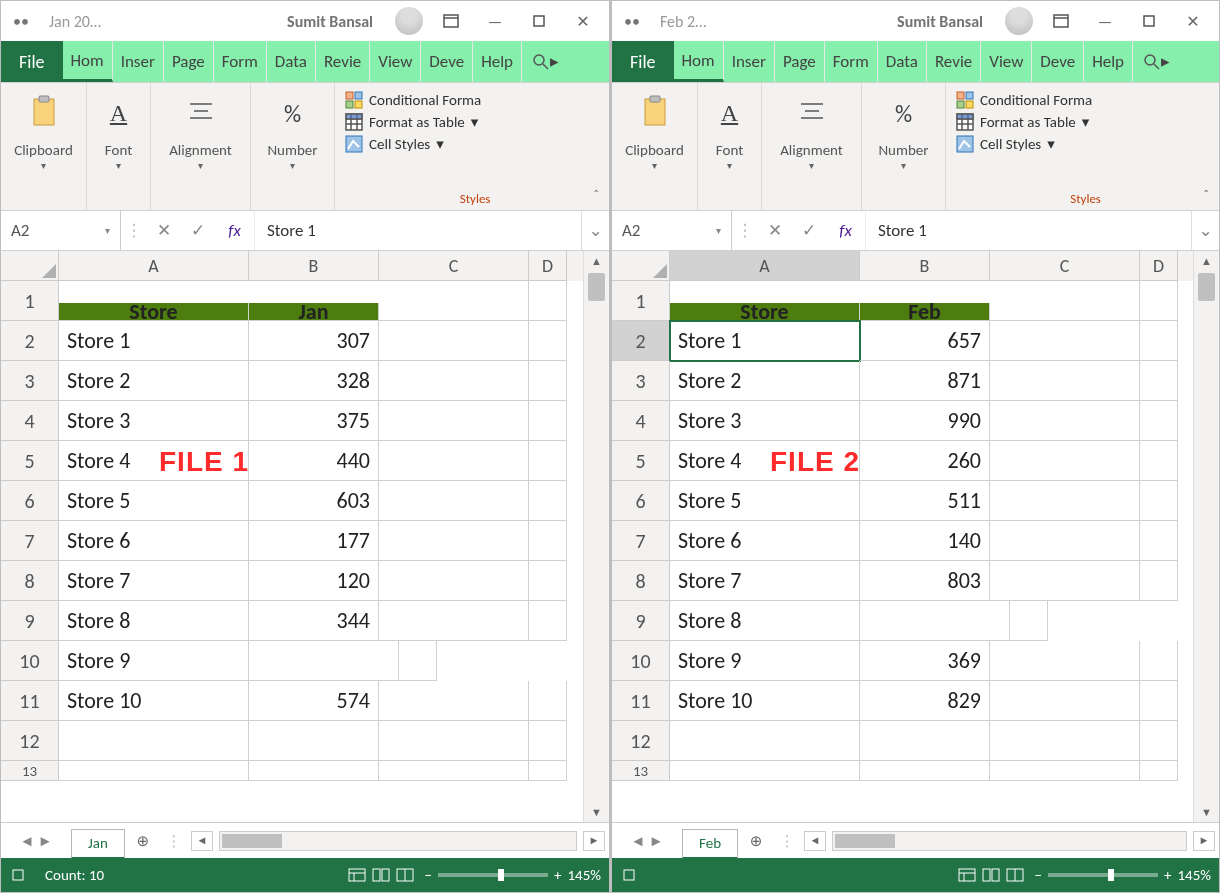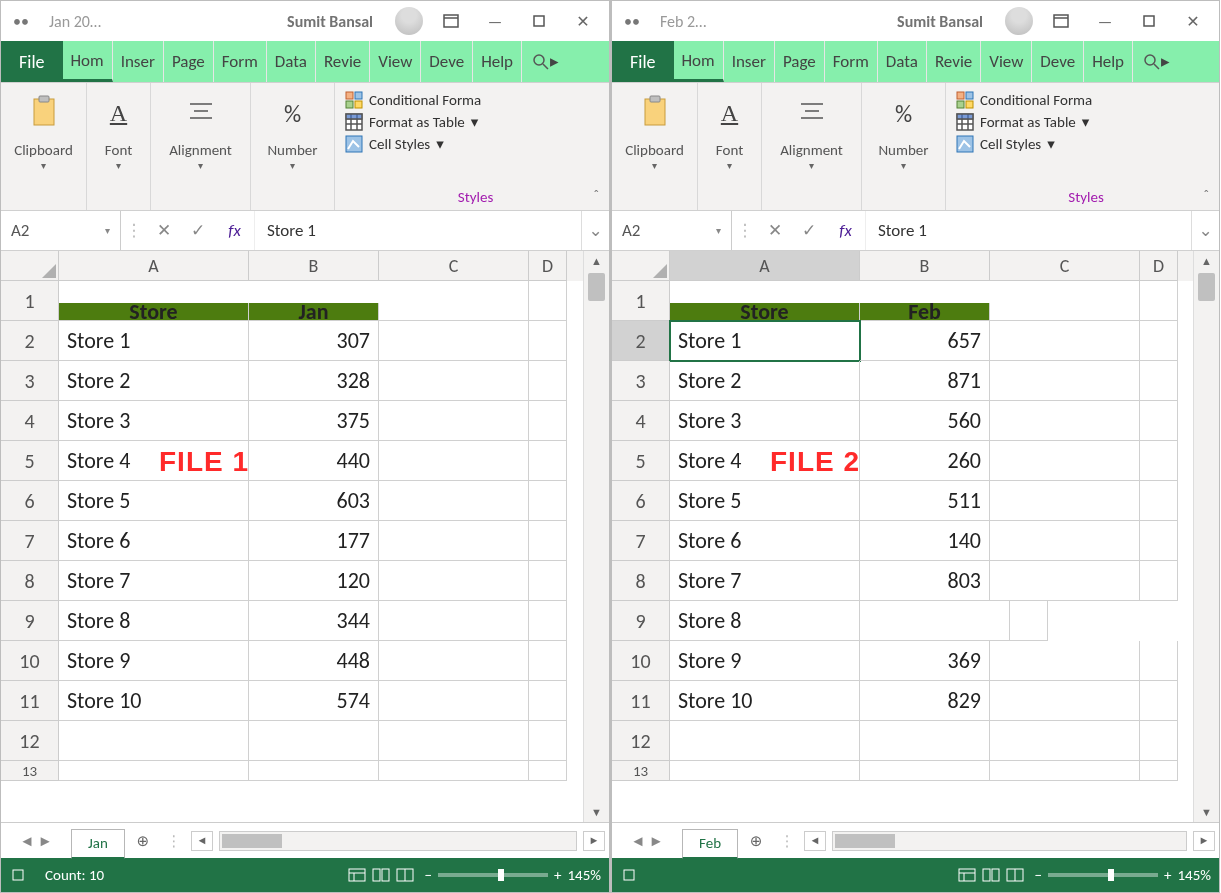--- a/index.html
+++ b/index.html
@@ -88,21 +88,21 @@
   .styles-group {
     flex: 1;
     display:flex;
     flex-direction:column;
     padding: 6px 6px 2px 10px;
     font-size: 15px;
     color:#333;
     position:relative;
   }
   .styles-row { display:flex; align-items:center; gap:6px; padding: 2px 0;}
-  .styles-label { position:absolute; bottom:4px; left: 50%; transform: translateX(-40%); font-size:15px; color:#a21caf;}
+  .styles-label { position:absolute; bottom:4px; left: 50%; transform: translateX(-40%); font-size:13px; color:#c2410c;}
   .collapse-chev { position:absolute; right:10px; bottom:6px; color:#777; font-size:14px;}
   .ico { width:18px; height:18px; display:inline-block;}
 
   
   .formulabar {
     height: 40px;
     display:flex;
     align-items: stretch;
     border-bottom: 1px solid #d0d0d0;
     font-size: 17px;
@@ -359,21 +359,20 @@
       <div class="row">
           <div class="rowhead">9</div>
           <div class="cell cellA">Store 8</div>
           <div class="cell cellB">344</div>
           <div class="cell cellC"></div>
           <div class="cell cellD"></div>
         </div>
       <div class="row">
           <div class="rowhead">10</div>
           <div class="cell cellA">Store 9</div>
-          <div class="cell cellB">448</div>
           <div class="cell cellC"></div>
           <div class="cell cellD"></div>
         </div>
       <div class="row">
           <div class="rowhead">11</div>
           <div class="cell cellA">Store 10</div>
           <div class="cell cellB">574</div>
           <div class="cell cellC"></div>
           <div class="cell cellD"></div>
         </div>
@@ -599,21 +598,21 @@
       <div class="row">
           <div class="rowhead">3</div>
           <div class="cell cellA">Store 2</div>
           <div class="cell cellB">871</div>
           <div class="cell cellC"></div>
           <div class="cell cellD"></div>
         </div>
       <div class="row">
           <div class="rowhead">4</div>
           <div class="cell cellA">Store 3</div>
-          <div class="cell cellB">560</div>
+          <div class="cell cellB">990</div>
           <div class="cell cellC"></div>
           <div class="cell cellD"></div>
         </div>
       <div class="row">
           <div class="rowhead">5</div>
           <div class="cell cellA">Store 4</div>
           <div class="cell cellB">260</div>
           <div class="cell cellC"></div>
           <div class="cell cellD"></div>
         </div>

